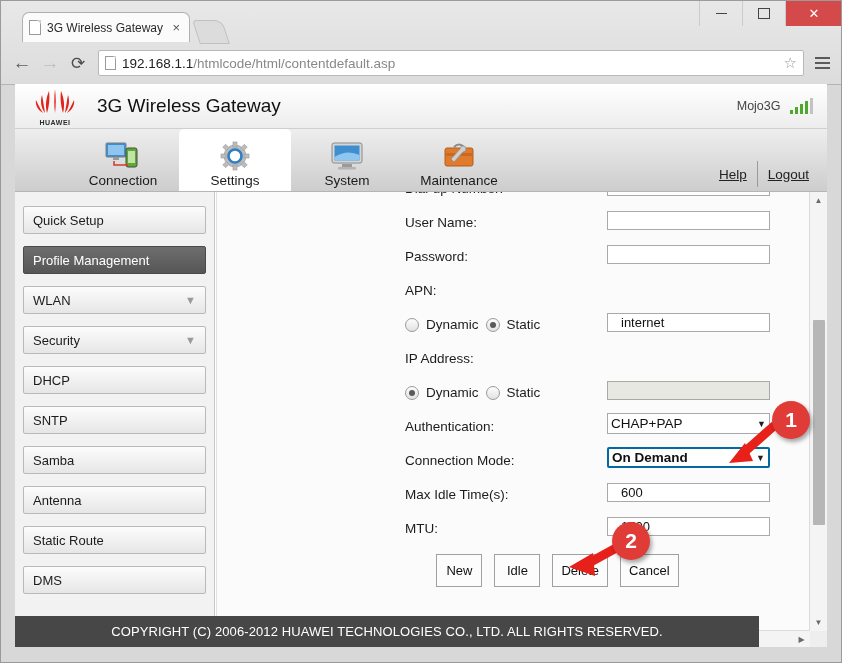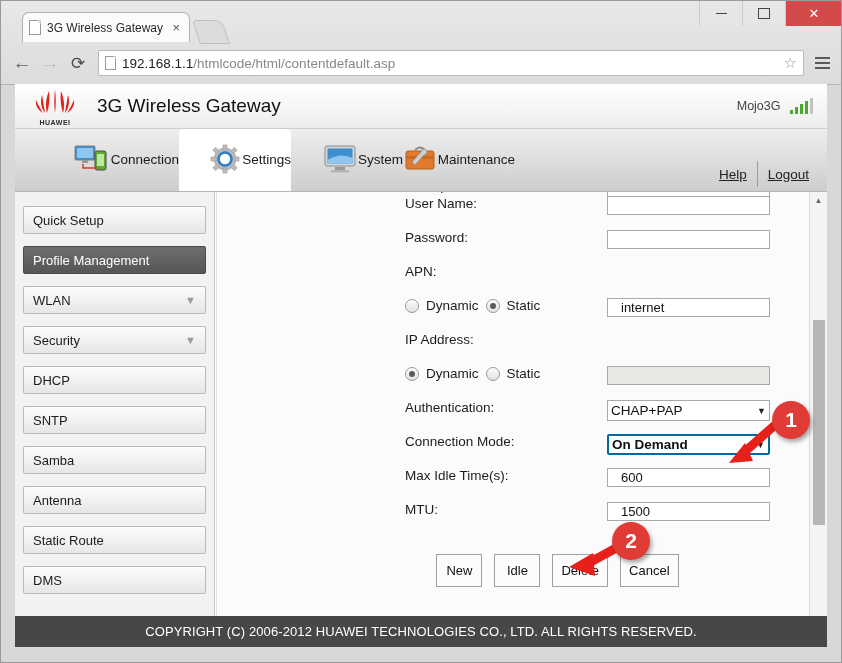--- a/index.html
+++ b/index.html
@@ -112,21 +112,21 @@
   .signal span.off { background: #c3c3c3; }
 
   .navbar {
     position: relative; height: 62px;
     background: linear-gradient(#eeeeee, #cdcdcd);
     border-bottom: 1px solid #b5b5b5;
     display: flex; align-items: flex-end; padding-left: 52px;
   }
   .navtab {
     width: 112px; height: 62px; box-sizing: border-box;
-    display: flex; flex-direction: row; align-items: center; justify-content: flex-end;
+    display: flex; flex-direction: column; align-items: center; justify-content: flex-end;
     padding-bottom: 3px; position: relative;
   }
   .navtab.active { background: #fff; border-radius: 5px 5px 0 0; }
   .navtab .nav-ico { height: 32px; display:flex; align-items:center; justify-content:center; }
   .navtab .nav-lbl { font-size: 13.5px; color: #1a1a1a; margin-top: 1px; }
   .nav-links { margin-left: auto; display: flex; align-items: center; gap: 10px;
                padding-right: 18px; padding-bottom: 4px; }
   .nav-links a { font-size: 13.5px; color: #222; text-decoration: underline; }
   .nav-sep { width: 1px; height: 26px; background: #9a9a9a; }
 
@@ -153,21 +153,21 @@
   .content-pane {
     position: absolute; left: 201px; top: 0; right: 0; height: 456px;
     background: #fcfcfc; overflow: hidden;
   }
   .form-scroll {
     position: absolute; left: 0; top: 0; right: 17px; bottom: 17px;
     background: #fbfbfb; border-left: 1px solid #e2e2e2;
     overflow: hidden;
   }
   .form-inner { position: relative; padding-left: 188px; padding-top: 0px; }
-  .frow { display: flex; align-items: flex-start; height: 34px; }
+  .frow { display: flex; align-items: flex-end; height: 34px; }
   .flabel { width: 202px; font-size: 13.5px; color: #1c1c1c; }
   .fctrl { width: 165px; }
   input.fin {
     width: 163px; height: 19px; box-sizing: border-box;
     border: 1px solid #a9a9a9; background: #fff;
     font-family: "Liberation Sans", sans-serif; font-size: 13px; color: #111;
     padding: 0 13px;
   }
   input.fin[disabled] { background: #e8e8e2; color: #777; }
   .seldrop {
@@ -220,21 +220,21 @@
   }
   .hscroll .arrow-l { left: 0; }
   .hscroll .arrow-r { right: 0; }
   .hscroll .hthumb {
     position: absolute; top: 3px; left: 22px; height: 12px;
     width: 438px; background: #b6b6b6; border-radius: 1px;
   }
   .corner-box { position:absolute; right:0; bottom:0; width:17px; height:17px; background:#eee; }
 
   .footer {
-    position: absolute; left: 0; bottom: 0; width: 812px; height: 31px;
+    position: absolute; left: 0; bottom: 0; width: 744px; height: 31px;
     background: #474747; color: #fff;
     display: flex; align-items: center; justify-content: center;
     font-size: 13px; letter-spacing: .1px;
   }
 
   
   .marker {
     position: absolute; width: 38px; height: 38px; border-radius: 50%;
     background: #e03b36; color: #fff;
     display: flex; align-items: center; justify-content: center;

